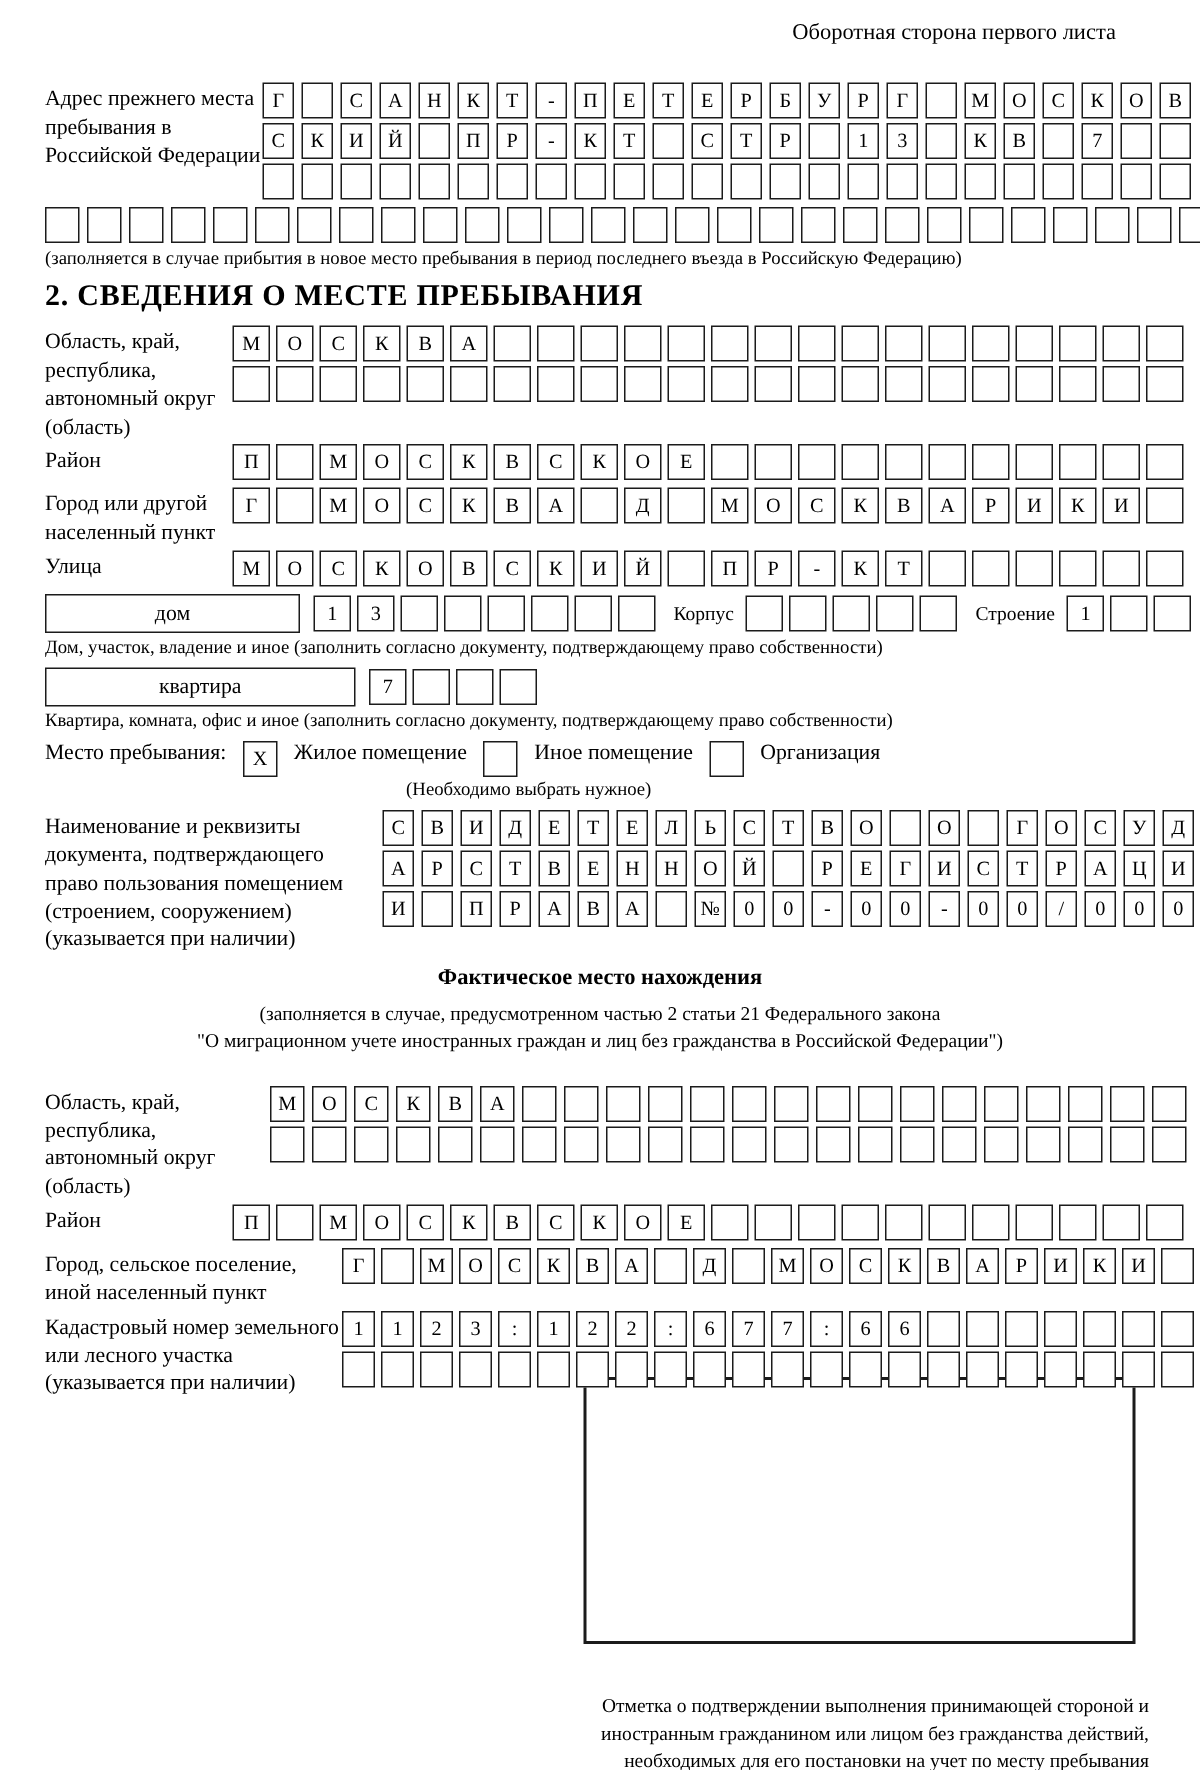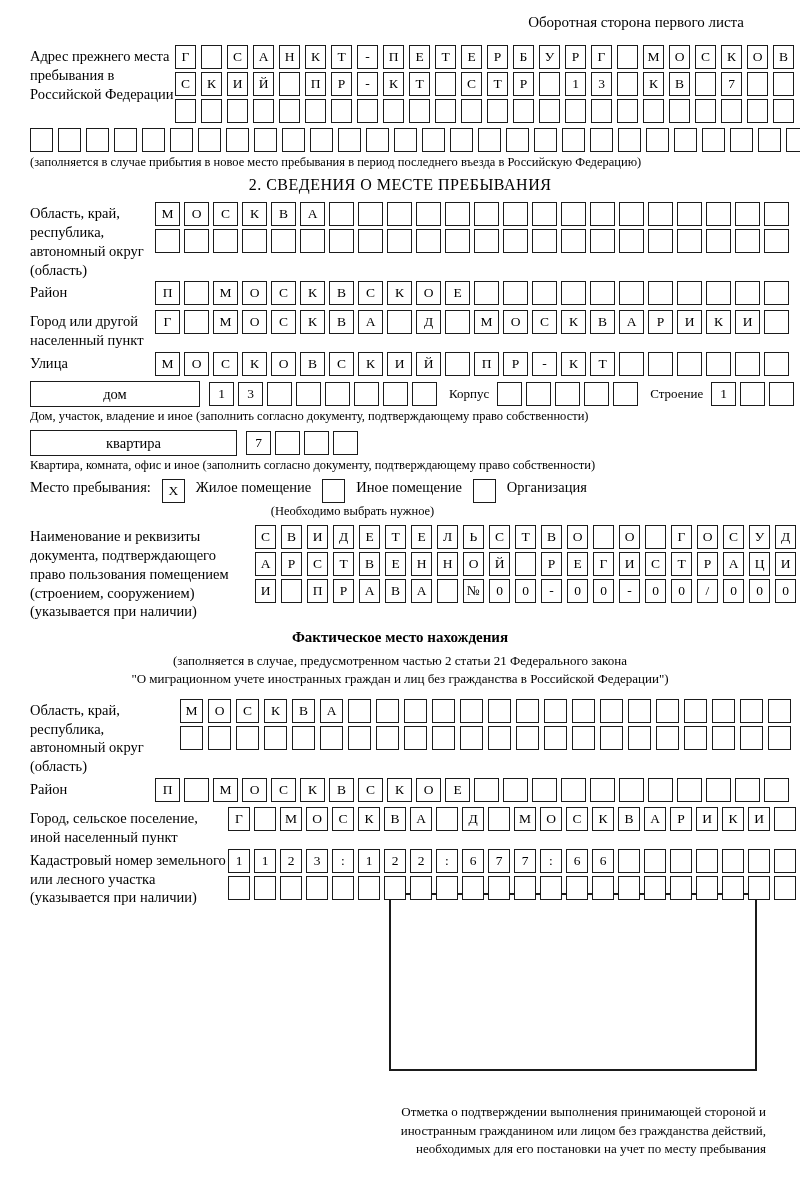--- a/index.html
+++ b/index.html
@@ -1,35 +1,35 @@
 <!DOCTYPE html>
 <html><head>
 <meta charset="utf-8">
 <style>
   html,body{margin:0;padding:0;background:#fff;color:#000;}
   body{width:800px;height:1180px;overflow:hidden;font-family:"Liberation Serif",serif;}
   .page{box-sizing:border-box;width:800px;padding:14px 30px 0 30px;}
-  .hdr-note{font-size:15px;text-align:right;padding-right:26px;margin-bottom:14px;}
+  .hdr-note{font-size:15px;text-align:right;padding-right:26px;margin-bottom:24px;}
   .field{display:flex;align-items:flex-start;margin-bottom:2px;}
   .label{font-size:14.5px;line-height:1.3;flex-shrink:0;padding-top:2px;}
   .w145{width:145px;}.w125{width:125px;}.w150{width:150px;}.w198{width:198px;}.w225{width:225px;}
   .rows{display:flex;flex-direction:column;}
   .cellrow{display:flex;margin-bottom:3px;}
   .cell{height:22px;border:1.5px solid #1b1b1b;display:flex;align-items:center;justify-content:center;
         font-size:13.5px;flex-shrink:0;background:#fff;}
   .p24 .cell{width:19px;margin-right:5px;}
   .p26 .cell{width:21px;margin-right:5px;}
   .p27 .cell{width:23px;margin-right:4px;}
   .pcad .cell{width:20px;margin-right:4px;}
   .fullrow{margin-top:2px;}
   .caption{font-size:12.5px;text-align:left;margin:1px 0 6px 0;}
-  .sec-title{font-size:16px;font-weight:normal;text-align:center;margin:4px 0 8px 0;letter-spacing:.5px;}
+  .sec-title{font-size:20px;font-weight:bold;margin:4px 0 8px 0;letter-spacing:.5px;}
   .sub-title{font-size:15px;font-weight:bold;text-align:center;margin:8px 0 6px 0;}
   .note-line{font-size:13px;text-align:center;line-height:1.4;}
-  .notes-block{margin-bottom:10px;}
+  .notes-block{margin-bottom:20px;}
   .house-row{display:flex;align-items:center;margin:1px 0 2px 0;}
   .wide-box{border:1.5px solid #1b1b1b;height:24px;display:flex;align-items:center;justify-content:center;
             font-size:14.5px;flex-shrink:0;}
   .wb170{width:168px;margin-right:9px;}
   .wb205{width:205px;margin-right:9px;}
   .inline-label{font-size:13px;margin:0 8px;white-space:nowrap;}
   .stay-row{display:flex;align-items:flex-start;font-size:14.5px;margin:4px 0 1px 0;}
   .cbox{width:21px;height:22px;border:1.5px solid #1b1b1b;display:inline-flex;align-items:center;
         justify-content:center;font-size:13.5px;margin:0 11px;flex-shrink:0;}
   .choose-note{font-size:12.5px;margin:0 0 6px 215px;width:215px;text-align:center;}

